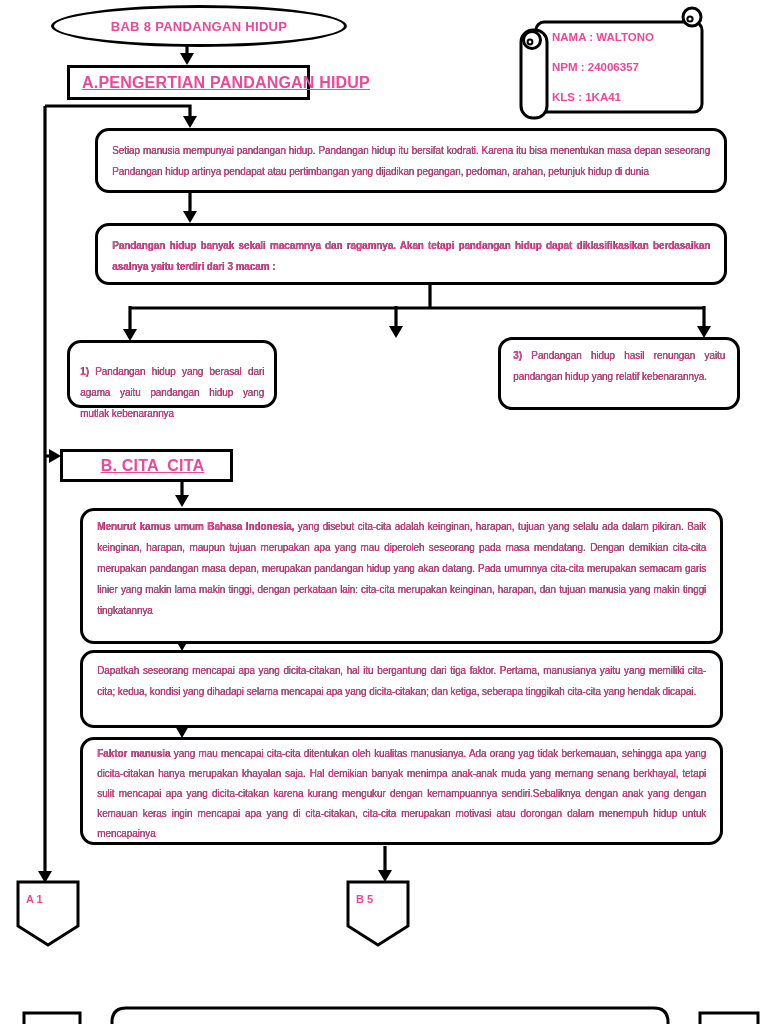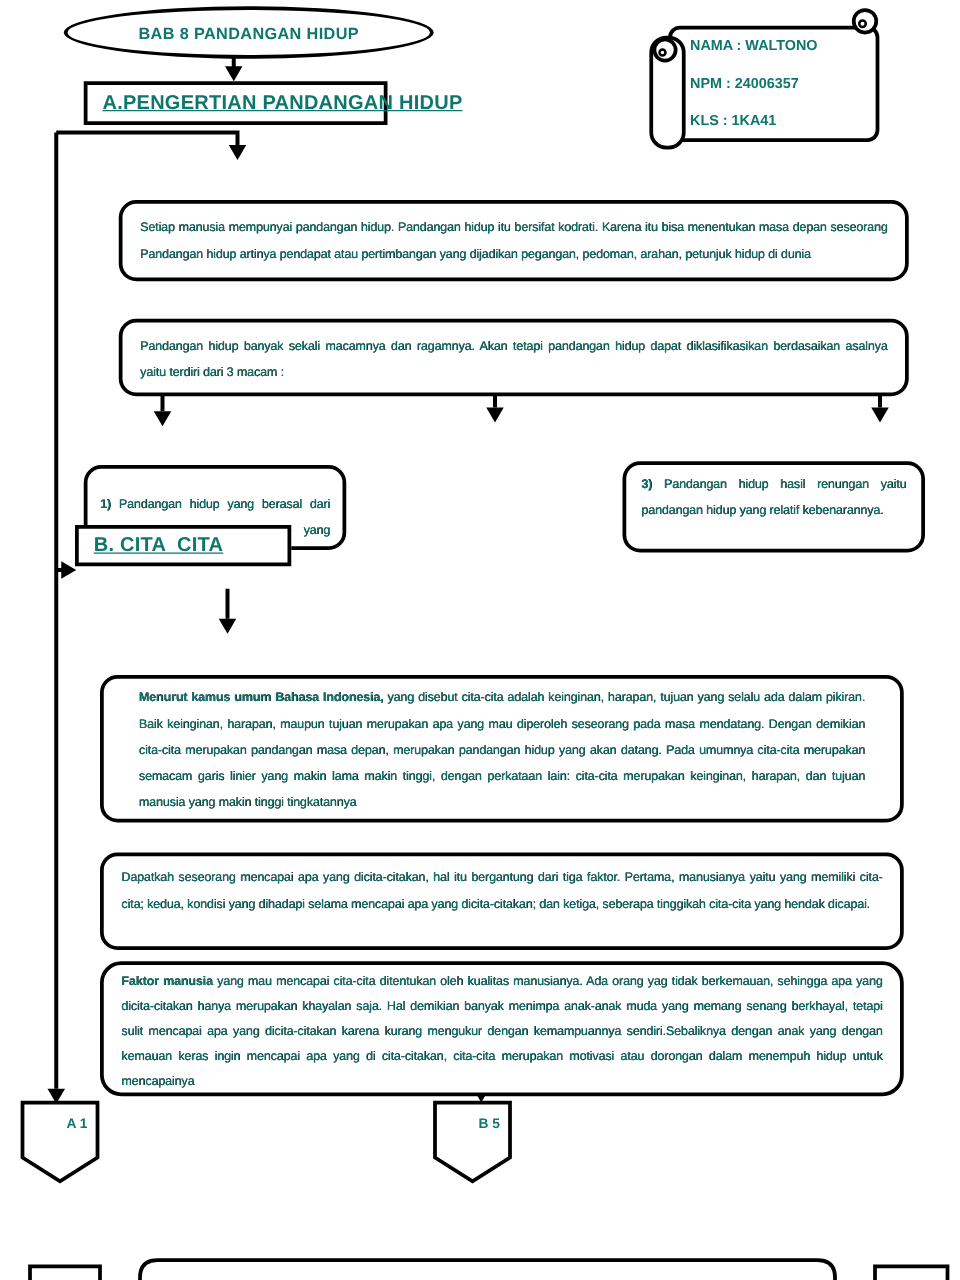--- a/index.html
+++ b/index.html
@@ -1,31 +1,31 @@
 <!DOCTYPE html>
 <html><head>
 <meta charset="utf-8">
 <style>
   html,body{margin:0;padding:0;background:#e9e9e9;}
   #page{position:relative;width:768px;height:1024px;background:#ffffff;overflow:hidden;
-        font-family:"Liberation Sans", sans-serif;color:#0f766e;}
+        font-family:"Liberation Sans", sans-serif;color:#ec4899;}
   svg{position:absolute;left:0;top:0;z-index:1;}
   .box{position:absolute;z-index:2;background:#fff;border:3px solid #000;box-sizing:border-box;}
   .round{border-radius:14px;}
   .para{font-size:10px;line-height:21px;text-align:justify;letter-spacing:-0.1px;
-        text-shadow:0.25px 0 0 #000;margin-top:32px;}
+        text-shadow:0.25px 0 0 #000;}
   .lead{font-weight:bold;}
   .headbox{display:flex;align-items:center;font-weight:bold;font-size:16px;
            letter-spacing:0.2px;white-space:pre;text-decoration:underline;}
   .ellipse{position:absolute;z-index:2;background:#fff;border:3px solid #000;border-radius:50%;
            box-sizing:border-box;display:flex;align-items:center;justify-content:center;
            font-weight:bold;font-size:13px;letter-spacing:0.3px;}
   .scrolltext{position:absolute;z-index:3;font-weight:bold;font-size:11.5px;}
   .scrolltext div{margin-bottom:16px;line-height:14px;}
-  .connlabel{position:absolute;z-index:3;font-weight:bold;font-size:11px;text-align:right;width:44px;}
+  .connlabel{position:absolute;z-index:3;font-weight:bold;font-size:11px;text-align:left;width:44px;}
 </style>
 </head>
 <body>
 
 <div id="page">
 
   <svg width="768" height="1024" viewBox="0 0 768 1024">
     <g stroke="#000" stroke-width="3.2" fill="none">
 
       <line x1="187" y1="45" x2="187" y2="54"></line>
@@ -94,45 +94,45 @@
   </div>
 
   <div class="box headbox" style="left:67px;top:65px;width:243px;height:35px;padding-left:12px;">
     <span>A.PENGERTIAN PANDANGAN HIDUP</span>
   </div>
 
   <div class="box round para" style="left:95px;top:128px;width:632px;height:65px;padding:9px 14px;">
     <span>Setiap manusia mempunyai pandangan hidup. Pandangan hidup itu bersifat kodrati. Karena itu bisa menentukan masa depan seseorang Pandangan hidup artinya pendapat atau pertimbangan yang dijadikan pegangan, pedoman, arahan, petunjuk hidup di dunia</span>
   </div>
 
-  <div class="box round para" style="left:95px;top:223px;width:632px;height:62px;padding:9px 14px;">
+  <div class="box round para" style="left:95px;top:223px;width:632px;height:62px;padding:9px 14px;font-weight:bold;">
     <span>Pandangan hidup banyak sekali macamnya dan ragamnya. Akan tetapi pandangan hidup dapat diklasifikasikan berdasaikan asalnya yaitu terdiri dari 3 macam :</span>
   </div>
 
   <div class="box round para" style="left:67px;top:340px;width:210px;height:68px;padding:18px 10px;">
     <span class="lead">1)</span><span> Pandangan hidup yang berasal dari agama yaitu pandangan hidup yang mutlak kebenarannya</span>
   </div>
 
 
   <div class="box round para" style="left:498px;top:337px;width:242px;height:73px;padding:5px 12px;">
     <span class="lead">3)</span><span> Pandangan hidup hasil renungan yaitu pandangan hidup yang relatif kebenarannya.</span>
   </div>
 
-  <div class="box headbox" style="left:60px;top:420px;width:173px;height:33px;padding-left:12px;">
+  <div class="box headbox" style="left:60px;top:449px;width:173px;height:33px;padding-left:12px;justify-content:center;">
     <span>B. CITA  CITA</span>
   </div>
 
-  <div class="box round para" style="left:80px;top:508px;width:643px;height:118px;padding:5px 28px;">
+  <div class="box round para" style="left:80px;top:508px;width:643px;height:136px;padding:5px 14px;">
     <span class="lead">Menurut kamus umum Bahasa Indonesia,</span><span> yang disebut cita-cita adalah keinginan, harapan, tujuan yang selalu ada dalam pikiran. Baik keinginan, harapan, maupun tujuan merupakan apa yang mau diperoleh seseorang pada masa mendatang. Dengan demikian cita-cita merupakan pandangan masa depan, merupakan pandangan hidup yang akan datang. Pada umumnya cita-cita merupakan semacam garis linier yang makin lama makin tinggi, dengan perkataan lain: cita-cita merupakan keinginan, harapan, dan tujuan manusia yang makin tinggi tingkatannya</span>
   </div>
 
   <div class="box round para" style="left:80px;top:650px;width:643px;height:78px;padding:7px 14px;">
     <span>Dapatkah seseorang mencapai apa yang dicita-citakan, hal itu bergantung dari tiga faktor. Pertama, manusianya yaitu yang memiliki cita-cita; kedua, kondisi yang dihadapi selama mencapai apa yang dicita-citakan; dan ketiga, seberapa tinggikah cita-cita yang hendak dicapai.</span>
   </div>
 
-  <div class="box round para" style="left:80px;top:737px;width:643px;height:108px;padding:4px 14px;line-height:20px;border-radius:17px;">
+  <div class="box round para" style="left:80px;top:737px;width:643px;height:108px;padding:4px 14px;line-height:20px;">
     <span class="lead">Faktor manusia</span><span> yang mau mencapai cita-cita ditentukan oleh kualitas manusianya. Ada orang yag tidak berkemauan, sehingga apa yang dicita-citakan hanya merupakan khayalan saja. Hal demikian banyak menimpa anak-anak muda yang memang senang berkhayal, tetapi sulit mencapai apa yang dicita-citakan karena kurang mengukur dengan kemampuannya sendiri.Sebaliknya dengan anak yang dengan kemauan keras ingin mencapai apa yang di cita-citakan, cita-cita merupakan motivasi atau dorongan dalam menempuh hidup untuk mencapainya</span>
   </div>
 
   <div class="connlabel" style="left:26px;top:893px;">A 1</div>
   <div class="connlabel" style="left:356px;top:893px;">B 5</div>
 
 </div>
 
 </body></html>

